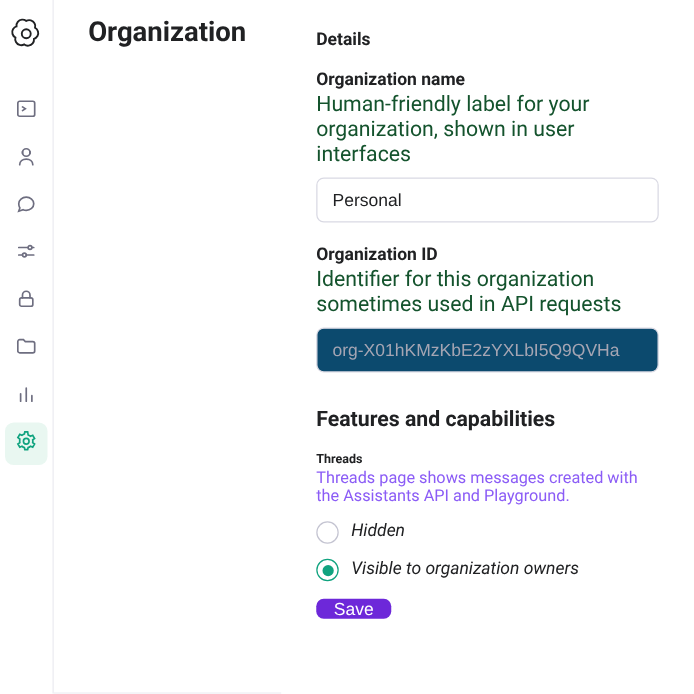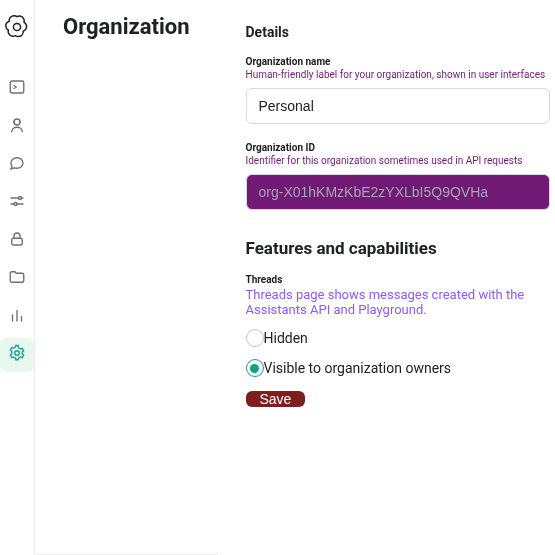--- a/index.html
+++ b/index.html
@@ -33,43 +33,43 @@
     .side-icon svg { width: 18px; height: 18px; }
     .main { flex: 1; display: flex; flex-direction: row; }
     .header {
       padding: 14px 28px 12px;
       border-bottom: 1px solid #ececf1;
     }
     .header h1 { font-size: 22px; font-weight: 700; }
     .content { padding: 24px 28px; overflow-y: auto; }
     .section-title { font-size: 14px; font-weight: 700; margin-bottom: 16px; }
     .field { margin-bottom: 18px; }
-    .field-label { font-size: 10px; font-weight: 700; margin-bottom: 2px; }
-    .field-desc { font-size: 10px; color: #701a75; margin-bottom: 8px; }
+    .field-label { font-size: 14px; font-weight: 700; margin-bottom: 2px; }
+    .field-desc { font-size: 17px; color: #14532d; margin-bottom: 8px; }
     .input {
-      width: 304px; height: 36px;
+      width: 274px; height: 36px;
       border: 1px solid #d9d9e3; border-radius: 6px;
       padding: 0 12px; font-size: 14px; color: #202123;
       background: #fff;
     }
-    .input.readonly { background: #701a75; color: #a5a5b3; }
+    .input.readonly { background: #0c4a6e; color: #a5a5b3; }
     .section-title2 { font-size: 17px; font-weight: 700; margin-top: 28px; margin-bottom: 16px; }
     .subgroup-label { font-size: 10px; font-weight: 700; margin-bottom: 2px; }
     .subgroup-desc { font-size: 13px; color: #8b5cf6; margin-bottom: 12px; }
-    .radio-row { display: flex; align-items: center; margin-bottom: 12px; cursor: pointer; }
+    .radio-row { display: flex; align-items: flex-start; gap: 10px; margin-bottom: 12px; cursor: pointer; font-style: italic; }
     .radio {
       width: 18px; height: 18px; border-radius: 50%;
       border: 1.5px solid #c5c5d2; display: flex;
       align-items: center; justify-content: center; background: #fff;
     }
     .radio.selected { border-color: #10a37f; }
     .radio.selected::after { content: ""; width: 9px; height: 9px; border-radius: 50%; background: #10a37f; }
     .radio-label { font-size: 14px; }
     .save-btn {
-      background: #7f1d1d; color: #fff;
+      background: #6d28d9; color: #fff;
       border: none; border-radius: 6px;
       padding: 0 14px; font-size: 14px; font-weight: 500;
       cursor: pointer;
     }
   </style>
 </head>
 <body>
 
 <div class="app">
   <div class="sidebar">

